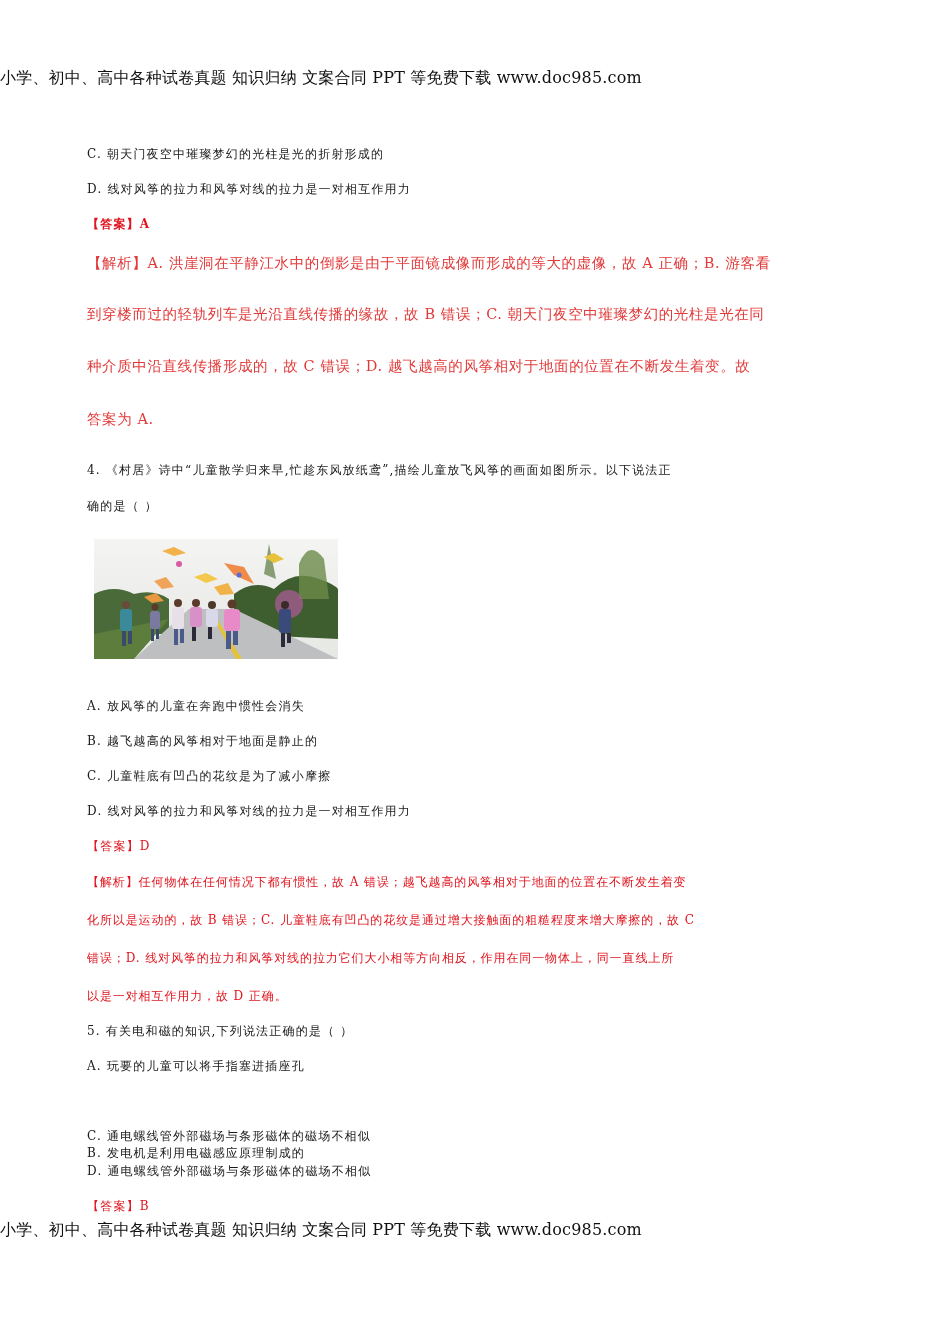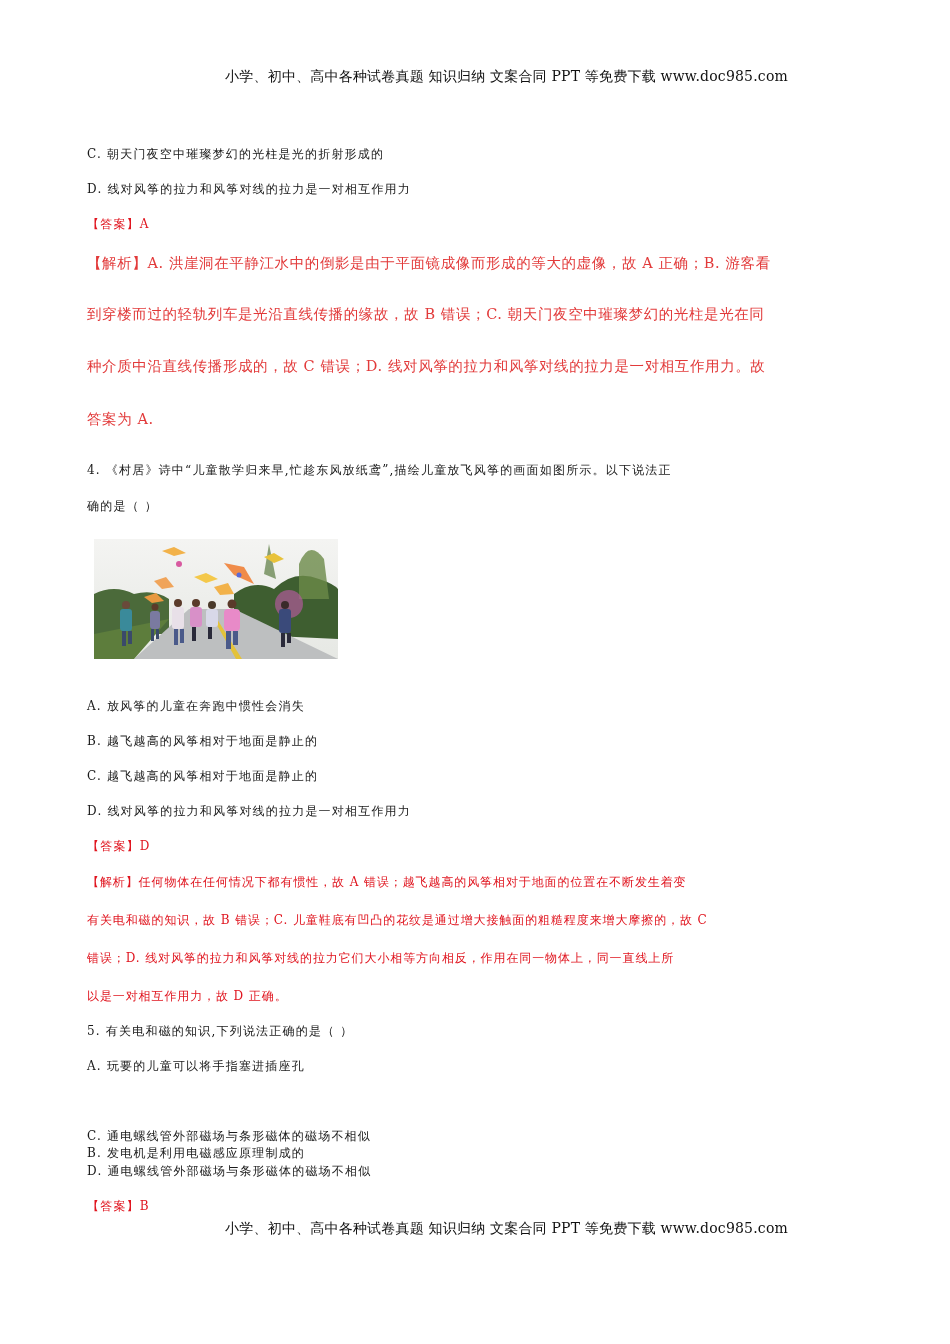--- a/index.html
+++ b/index.html
@@ -1,40 +1,40 @@
 <!DOCTYPE html>
 <html><head>
 <meta charset="utf-8">
 <style>
   html, body { margin: 0; padding: 0; background: #ffffff; }
   body { width: 950px; height: 1344px; position: relative; overflow: hidden;
          font-family: "DejaVu Serif", "Liberation Serif", serif; color: #1a1a1a; }
-  .header, .footer { position: absolute; left: 0; width: 788px; text-align: right;
-         font-size: 14px; color: #111; letter-spacing: 0.2px; }
+  .header, .footer { position: absolute; left: 0; width: 788px; text-align: left;
+         font-size: 16px; color: #111; letter-spacing: 0.2px; }
   .header { top: 68px; }
   .footer { top: 1220px; }
   .line { position: absolute; left: 87px; font-size: 12px; white-space: nowrap; letter-spacing: 1.2px; }
   .red { color: #e0141e; }
   .blurred { color: #e23a3a; font-size: 14.5px; letter-spacing: 0.6px; filter: blur(0.35px); text-align: right; }
   .answer-tag { color: #e0141e; }
   .photo { position: absolute; left: 94px; top: 539px; width: 244px; height: 120px; overflow: hidden; }
 </style>
 </head>
 <body>
 
 <div class="header">小学、初中、高中各种试卷真题 知识归纳 文案合同 PPT 等免费下载   www.doc985.com</div>
 
 <div class="line" style="top:146px">C.  朝天门夜空中璀璨梦幻的光柱是光的折射形成的</div>
 <div class="line" style="top:181px">D.  线对风筝的拉力和风筝对线的拉力是一对相互作用力</div>
-<div class="line" style="top:216px; left:87px;">
+<div class="line" style="top:216px; left:87px;font-weight:bold;">
   <span class="answer-tag">【答案】</span><span class="red">A</span>
 </div>
 <div class="line blurred" style="top:254px">【解析】A. 洪崖洞在平静江水中的倒影是由于平面镜成像而形成的等大的虚像，故 A 正确；B. 游客看</div>
 <div class="line blurred" style="top:305px">到穿楼而过的轻轨列车是光沿直线传播的缘故，故 B 错误；C. 朝天门夜空中璀璨梦幻的光柱是光在同</div>
-<div class="line blurred" style="top:357px">种介质中沿直线传播形成的，故 C 错误；D. 线对风筝的拉力和风筝对线的拉力是一对相互作用力。故</div>
+<div class="line blurred" style="top:357px">种介质中沿直线传播形成的，故 C 错误；D. 越飞越高的风筝相对于地面的位置在不断发生着变。故</div>
 <div class="line blurred" style="top:410px">答案为 A.</div>
 
 <div class="line" style="top:462px">4. 《村居》诗中“儿童散学归来早,忙趁东风放纸鸢”,描绘儿童放飞风筝的画面如图所示。以下说法正</div>
 <div class="line" style="top:498px">确的是（  ）</div>
 
 <div class="photo">
   <svg width="244" height="120" viewBox="0 0 244 120">
     <defs>
       <linearGradient id="sky" x1="0" y1="0" x2="0" y2="1">
         <stop offset="0" stop-color="#f4f4f2"></stop>
@@ -89,27 +89,27 @@
       <rect x="185" y="70" width="12" height="24" rx="3" fill="#3a4a7a"></rect>
         <circle cx="191" cy="66" r="4" fill="#3a2a2a"></circle>
         <rect x="187" y="94" width="4" height="14" fill="#2a2a3a"></rect>
         <rect x="193" y="94" width="4" height="10" fill="#2a2a3a"></rect>
     </g>
   </svg>
 </div>
 
 <div class="line" style="top:698px">A.  放风筝的儿童在奔跑中惯性会消失</div>
 <div class="line" style="top:733px">B.  越飞越高的风筝相对于地面是静止的</div>
-<div class="line" style="top:768px">C.  越飞越高的风筝相对于地面是静止的</div>
+<div class="line" style="top:768px">C.  儿童鞋底有凹凸的花纹是为了减小摩擦</div>
 <div class="line" style="top:803px">D.  线对风筝的拉力和风筝对线的拉力是一对相互作用力</div>
 <div class="line" style="top:838px">
   <span class="answer-tag">【答案】</span><span class="red">D</span>
 </div>
 <div class="line red" style="top:874px; letter-spacing:0.9px;">【解析】任何物体在任何情况下都有惯性，故 A 错误；越飞越高的风筝相对于地面的位置在不断发生着变</div>
-<div class="line red" style="top:912px; letter-spacing:0.9px;">有关电和磁的知识，故 B 错误；C. 儿童鞋底有凹凸的花纹是通过增大接触面的粗糙程度来增大摩擦的，故 C</div>
+<div class="line red" style="top:912px; letter-spacing:0.9px;">化所以是运动的，故 B 错误；C. 儿童鞋底有凹凸的花纹是通过增大接触面的粗糙程度来增大摩擦的，故 C</div>
 <div class="line red" style="top:950px; letter-spacing:0.9px;">错误；D. 线对风筝的拉力和风筝对线的拉力它们大小相等方向相反，作用在同一物体上，同一直线上所</div>
 <div class="line red" style="top:988px; letter-spacing:0.9px;">以是一对相互作用力，故 D 正确。</div>
 
 <div class="line" style="top:1023px">5.  有关电和磁的知识,下列说法正确的是（  ）</div>
 <div class="line" style="top:1058px">A.  玩要的儿童可以将手指塞进插座孔</div>
 <div class="line" style="top:1145px">B.  发电机是利用电磁感应原理制成的</div>
 <div class="line" style="top:1128px">C.  通电螺线管外部磁场与条形磁体的磁场不相似</div>
 <div class="line" style="top:1163px">D.  通电螺线管外部磁场与条形磁体的磁场不相似</div>
 <div class="line" style="top:1198px">
   <span class="answer-tag">【答案】</span><span class="red">B</span>

